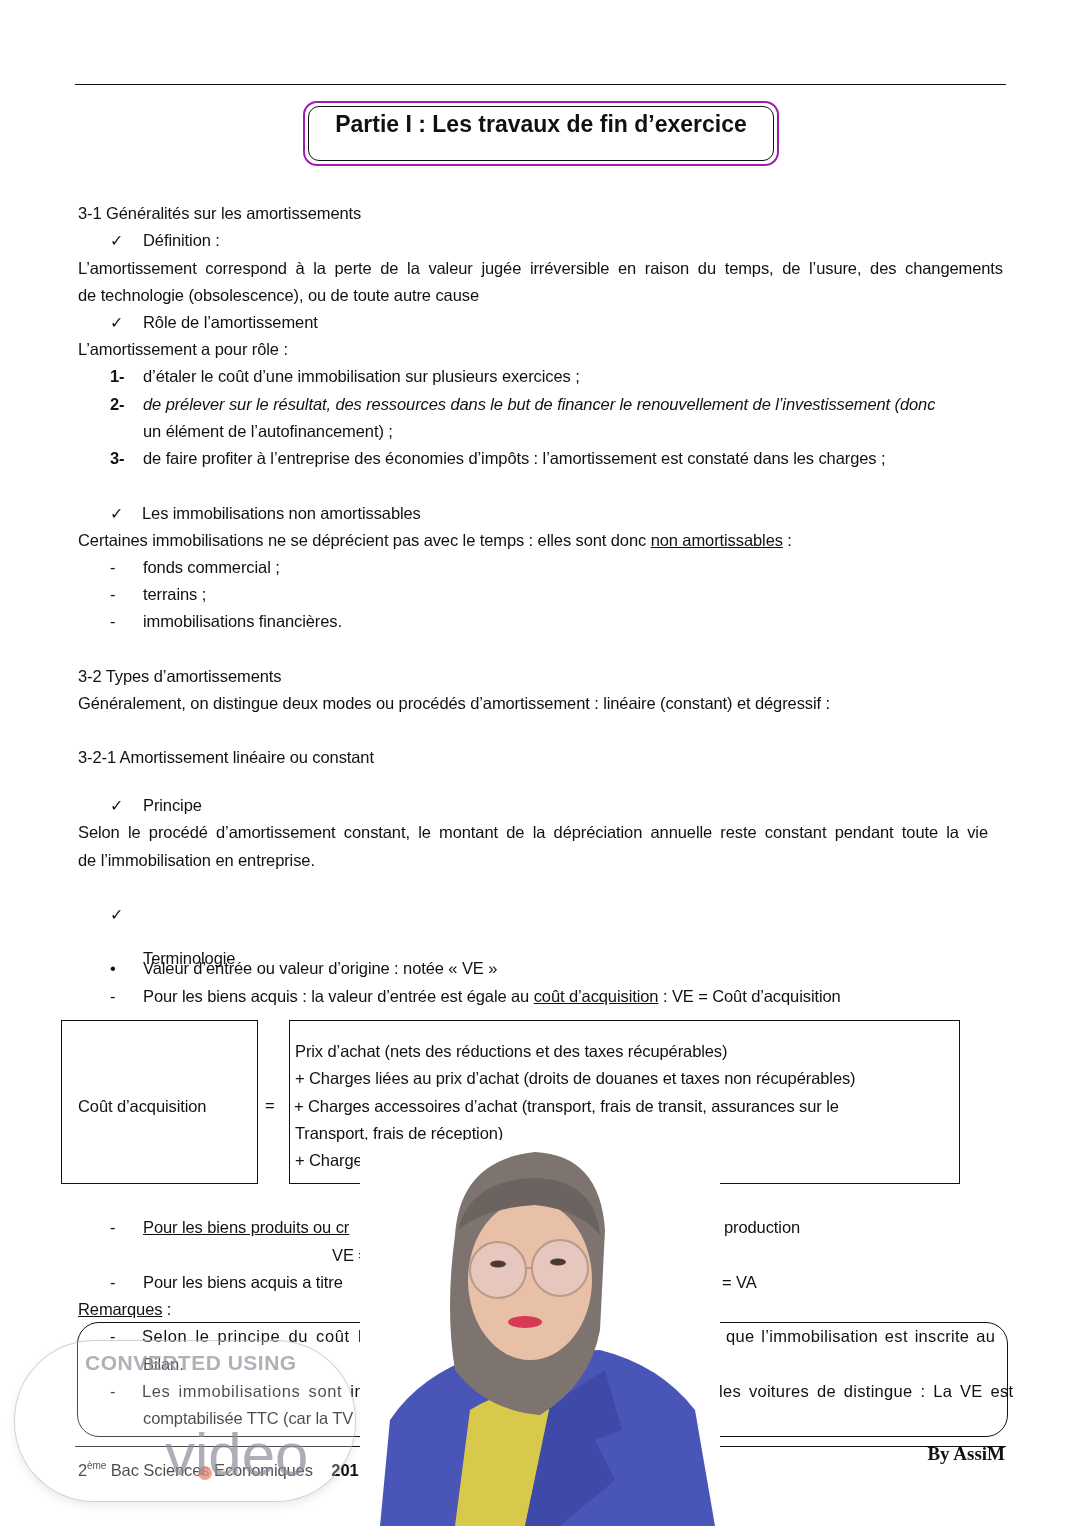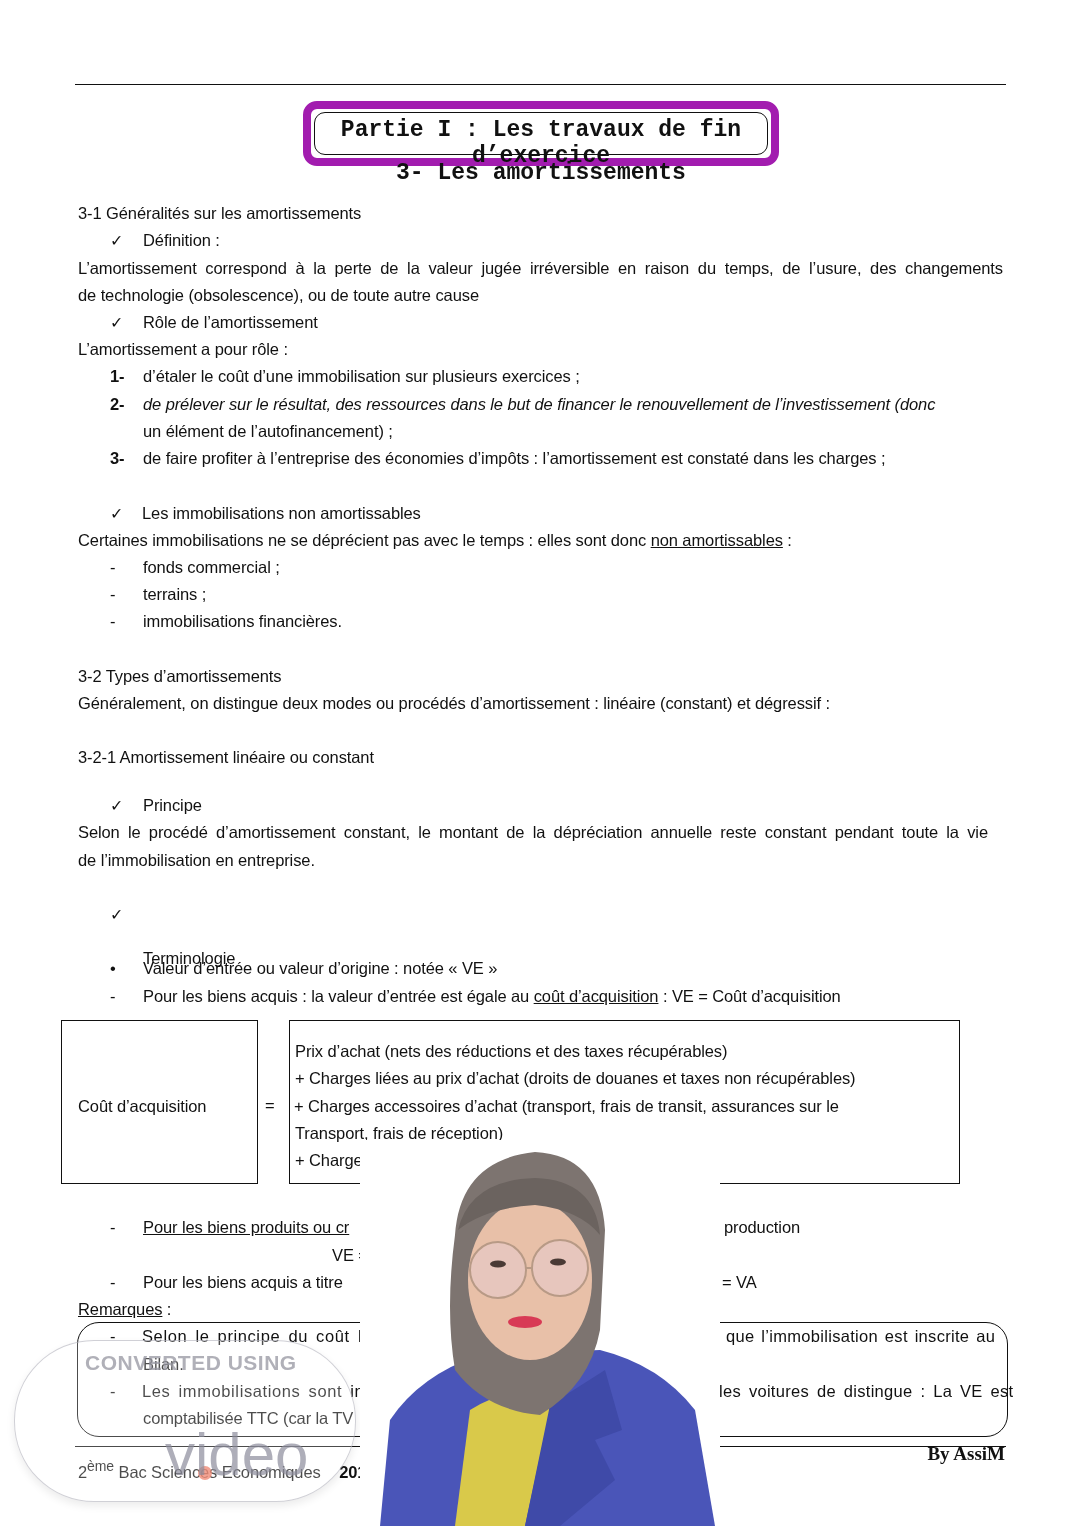--- a/index.html
+++ b/index.html
@@ -6,39 +6,39 @@
     body {
       width: 1080px; height: 1526px; position: relative; overflow: hidden;
       background: #ffffff; color: #111111;
       font-family: "Liberation Sans", sans-serif;
     }
     .abs { position: absolute; white-space: nowrap; }
     .txt { font-size: 16.5px; line-height: 20px; letter-spacing: -0.1px; }
     .top-rule { position: absolute; left: 75px; top: 84px; width: 931px; height: 0; border-top: 1.5px solid #111; }
     .title-box {
       position: absolute; left: 303px; top: 101px; width: 476px; height: 65px;
-      border: 8px solid #a21caf; border-radius: 14px; box-sizing: border-box; font-family: Liberation Mono, monospace;
+      border: 2px solid #a21caf; border-radius: 14px; box-sizing: border-box;
     }
     .title-box-inner {
       position: absolute; left: 3px; top: 3px; right: 3px; bottom: 3px;
       border: 1.5px solid #111; border-radius: 11px;
     }
     .title-line { position: absolute; left: 0; width: 100%; text-align: center; font-weight: bold; font-size: 23px; }
     .check { font-size: 16px; }
     .num { font-weight: bold; }
     .u { text-decoration: underline; }
     .box { position: absolute; border: 1.5px solid #111; box-sizing: border-box; }
     .remarks-box {
       position: absolute; left: 77px; top: 1322px; width: 931px; height: 115px;
       border: 1.5px solid #111; border-radius: 22px; box-sizing: border-box;
     }
     .foot-rule { position: absolute; left: 75px; top: 1446px; width: 931px; height: 0; border-top: 1.5px solid #111; }
     .justify { white-space: normal; text-align: justify; text-align-last: justify; }
     .by { font-family: "Liberation Serif", serif; font-weight: bold; font-size: 19px; text-align: right; }
-    sup { font-size: 14px; }
+    sup { font-size: 10px; }
 
     
     .photo {
       position: absolute; left: 360px; top: 1140px; width: 360px; height: 386px;
       background: #ffffff; overflow: hidden;
     }
     
     .watermark {
       position: absolute; left: 14px; top: 1340px; width: 340px; height: 160px;
       border-radius: 80px; border: 1px solid rgba(170,170,180,0.55);
@@ -51,21 +51,20 @@
     .wm-dot { position: absolute; left: 183px; top: 125px; width: 14px; height: 14px; border-radius: 50%; background: rgba(240,140,120,0.8); }
   </style>
 </head>
 <body>
 
 <div class="top-rule"></div>
 
 <div class="title-box">
   <div class="title-box-inner"></div>
   <div class="title-line" style="top:8px;">Partie I : Les travaux de fin d’exercice</div>
-  <div class="title-line" style="top:51px;">3- Les amortissements</div>
 </div>
 
 <div class="abs txt" style="left:78px; top:203px;">3-1 Généralités sur les amortissements</div>
 
 <div class="abs txt" style="left:110px; top:230px;">
   <span class="check">✓</span>
   <span style="position:absolute; left:33px;">Définition :</span>
 </div>
 <div class="abs txt justify" style="left:78px; top:258px; width:925px;">L’amortissement correspond à la perte de la valeur jugée irréversible en raison du temps, de l’usure, des changements</div>
 <div class="abs txt" style="left:78px; top:285px;">de technologie (obsolescence), ou de toute autre cause</div>

